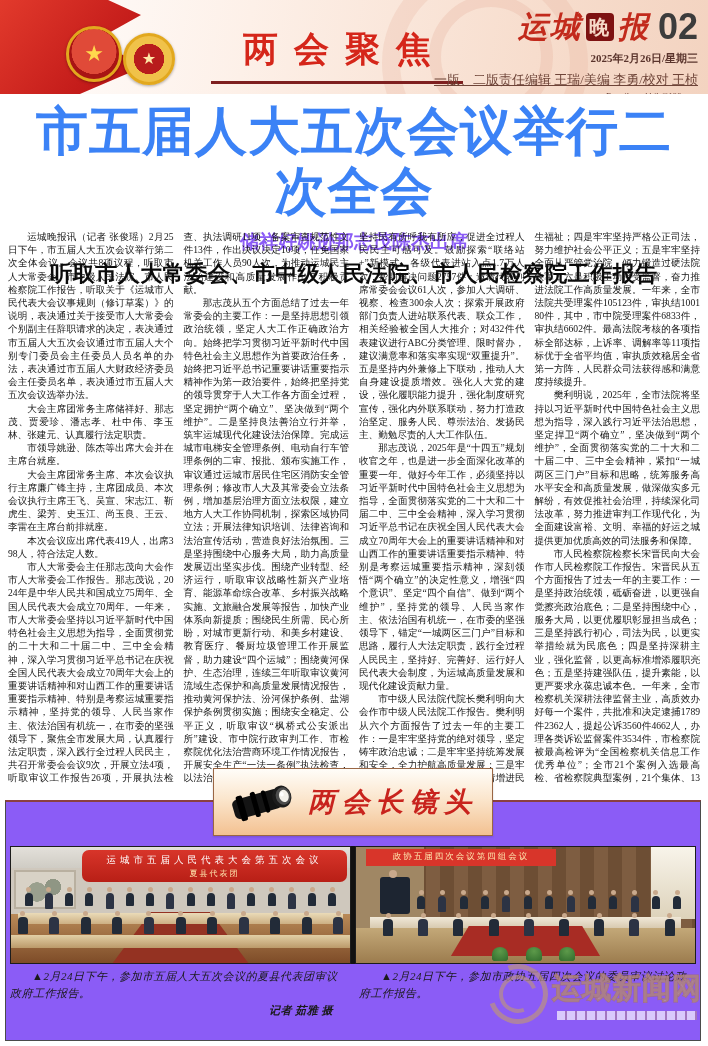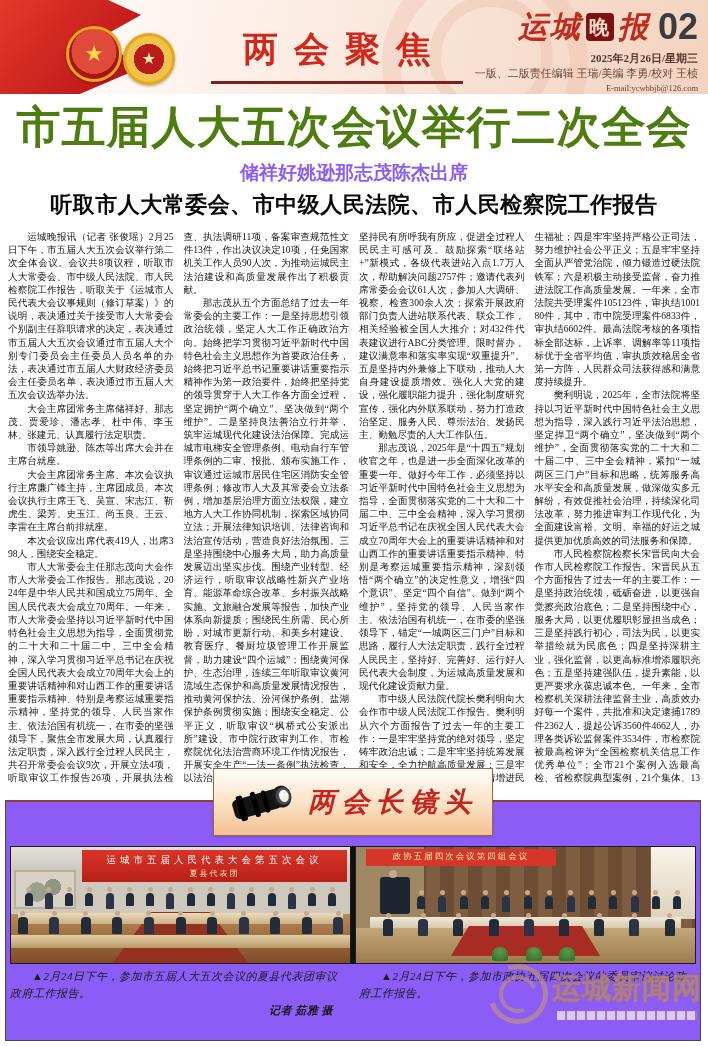--- a/index.html
+++ b/index.html
@@ -31,27 +31,27 @@
   .banner-rule{width:252px;height:3px;background:#7e1f1f;margin:8px auto 0;}
 
   .mast{position:absolute;right:10px;top:6px;text-align:right;}
   .mast-row{display:flex;align-items:center;justify-content:flex-end;gap:8px;}
   .mast-title{font-size:30px;font-weight:bold;font-style:italic;color:#c22a1c;letter-spacing:2px;
     font-family:"Liberation Serif",serif;display:flex;align-items:center;gap:2px;}
   .mast-title .boxed{display:inline-flex;align-items:center;justify-content:center;width:28px;height:28px;
     background:#7e1212;color:#f6d9c9;border-radius:4px;font-size:20px;font-style:normal;margin:0 2px;}
   .mast-num{font-family:"Liberation Sans",sans-serif;font-weight:bold;font-size:36px;color:#3c3c3c;}
   .mast-date{font-size:11px;font-weight:bold;color:#5a342c;margin-top:3px;}
-  .mast-ed{font-size:11px;color:#6e4438;}
+  .mast-ed{font-size:13px;color:#6e4438;margin-top:5px;text-decoration:underline;}
   .mast-mail{font-size:8.5px;color:#6e4438;margin-top:2px;}
 
   
   .headline-block{position:absolute;top:98px;left:0;width:708px;text-align:center;
     font-family:"Liberation Sans","DejaVu Sans",sans-serif;}
-  .headline{margin:4px 13px 0;font-size:44px;font-weight:900;letter-spacing:1px;color:#4d7c0f;line-height:1.15;}
+  .headline{margin:4px 13px 0;font-size:52px;font-weight:900;letter-spacing:1px;color:#3b82f6;line-height:1.15;}
   .subhead1{margin-top:7px;font-size:19px;font-weight:bold;color:#8b5cf6;}
   .subhead2{margin-top:4px;font-size:22px;font-weight:bold;color:#0a0a0a;letter-spacing:.5px;}
 
   
   .columns{position:absolute;top:230px;left:8px;width:692px;height:556px;overflow:hidden;
     column-count:4;column-gap:10px;column-fill:auto;
     font-size:9.6px;line-height:13.2px;text-align:justify;color:#141414;}
   .columns p{margin:0;text-indent:2em;word-break:break-all;}
 
   
@@ -64,21 +64,21 @@
   .lens-label .label-text{font-family:"Liberation Serif",serif;font-style:italic;font-weight:bold;
     font-size:27px;color:#c8231d;letter-spacing:7px;white-space:nowrap;}
   .photos{position:absolute;left:4px;right:4px;top:44px;display:flex;align-items:stretch;}
   .photo{position:relative;flex:1 1 0;height:116px;border:1px solid #1c1c1c;overflow:hidden;background:#cfc8bd;}
   .photo-divider{width:4px;background:#111;height:118px;}
 
   
   .pl-ceiling{position:absolute;top:0;left:0;right:0;height:18%;background:linear-gradient(#e3e0da,#cfccc4);}
   .pl-banner{position:absolute;top:3%;left:21%;right:1%;height:27%;background:linear-gradient(#d8352a,#b81f16);
     color:#fff;display:flex;flex-direction:column;align-items:center;justify-content:center;
-    font-family:"Liberation Sans",sans-serif;}
+    font-family:"Liberation Sans",sans-serif;border-radius:7px;}
   .pl-banner .l1{font-size:9.5px;letter-spacing:4px;white-space:nowrap;}
   .pl-banner .l2{font-size:8px;letter-spacing:2px;margin-top:1px;color:#ffe9b0;}
   .pl-art{position:absolute;left:1%;top:20%;width:17%;height:30%;background:#d8d2c6;border:2px solid #b9b0a0;}
   .pl-art:after{content:"";position:absolute;inset:15%;background:
      radial-gradient(circle at 30% 60%,#9aa08e 0 30%,transparent 31%),
      radial-gradient(circle at 70% 40%,#8f9684 0 25%,transparent 26%);}
   .pl-floor{position:absolute;bottom:0;left:0;right:0;height:42%;background:linear-gradient(#b98a58,#7e4c28);}
   .pl-carpet{position:absolute;bottom:0;left:30%;width:40%;height:44%;background:#943222;
     clip-path:polygon(28% 0,72% 0,100% 100%,0 100%);}
   .pl-table1{position:absolute;top:57%;left:2%;right:2%;height:9%;background:linear-gradient(#eadbb8,#cdb084);}
@@ -168,21 +168,21 @@
     <h1 class="headline">市五届人大五次会议举行二次全会</h1>
     <div class="subhead1">储祥好姚逊那志茂陈杰出席</div>
     <div class="subhead2">听取市人大常委会、市中级人民法院、市人民检察院工作报告</div>
   </div>
 
   <div class="columns">
       <p>运城晚报讯（记者 张俊瑶）2月25日下午，市五届人大五次会议举行第二次全体会议。会议共8项议程，听取市人大常委会、市中级人民法院、市人民检察院工作报告，听取关于《运城市人民代表大会议事规则（修订草案）》的说明，表决通过关于接受市人大常委会个别副主任辞职请求的决定，表决通过市五届人大五次会议通过市五届人大个别专门委员会主任委员人员名单的办法，表决通过市五届人大财政经济委员会主任委员名单，表决通过市五届人大五次会议选举办法。</p>
       <p>大会主席团常务主席储祥好、那志茂、贾爱珍、潘志孝、杜中伟、李玉林、张建元、认真履行法定职责。</p>
       <p>市领导姚逊、陈杰等出席大会并在主席台就座。</p>
       <p>大会主席团常务主席、本次会议执行主席廉广锋主持，主席团成员、本次会议执行主席王飞、吴宣、宋志江、靳虎生、梁芳、史玉江、尚玉良、王云、李雷在主席台前排就座。</p>
-      <p>本次会议应出席代表419人，出席398人，围绕安全稳定。</p>
+      <p>本次会议应出席代表419人，出席398人，符合法定人数。</p>
       <p>市人大常委会主任那志茂向大会作市人大常委会工作报告。那志茂说，2024年是中华人民共和国成立75周年、全国人民代表大会成立70周年。一年来，市人大常委会坚持以习近平新时代中国特色社会主义思想为指导，全面贯彻党的二十大和二十届二中、三中全会精神，深入学习贯彻习近平总书记在庆祝全国人民代表大会成立70周年大会上的重要讲话精神和对山西工作的重要讲话重要指示精神、特别是考察运城重要指示精神，坚持党的领导、人民当家作主、依法治国有机统一，在市委的坚强领导下，聚焦全市发展大局，认真履行法定职责，深入践行全过程人民民主，共召开常委会会议9次，开展立法4项，听取审议工作报告26项，开展执法检查、执法调研11项，备案审查规范性文件13件，作出决议决定10项，任免国家机关工作人员90人次，为推动运城民主法治建设和高质量发展作出了积极贡献。</p>
       <p>那志茂从五个方面总结了过去一年常委会的主要工作：一是坚持思想引领政治统领，坚定人大工作正确政治方向。始终把学习贯彻习近平新时代中国特色社会主义思想作为首要政治任务，始终把习近平总书记重要讲话重要指示精神作为第一政治要件，始终把坚持党的领导贯穿于人大工作各方面全过程，坚定拥护“两个确立”、坚决做到“两个维护”。二是坚持良法善治立行并举，筑牢运城现代化建设法治保障。完成运城市电梯安全管理条例、电动自行车管理条例的二审、报批、颁布实施工作，审议通过运城市居民住宅区消防安全管理条例；修改市人大及其常委会立法条例，增加基层治理方面立法权限，建立地方人大工作协同机制，探索区域协同立法；开展法律知识培训、法律咨询和法治宣传活动，营造良好法治氛围。三是坚持围绕中心服务大局，助力高质量发展迈出坚实步伐。围绕产业转型、经济运行，听取审议战略性新兴产业培育、能源革命综合改革、乡村振兴战略实施、文旅融合发展等报告，加快产业体系向新提质；围绕民生所需、民心所盼，对城市更新行动、和美乡村建设、教育医疗、餐厨垃圾管理工作开展监督，助力建设“四个运城”；围绕黄河保护、生态治理，连续三年听取审议黄河流域生态保护和高质量发展情况报告，推动黄河保护法、汾河保护条例、盐湖保护条例贯彻实施；围绕安全稳定、公平正义，听取审议“枫桥式公安派出所”建设、市中院行政审判工作、市检察院优化法治营商环境工作情况报告，开展安全生产“一法一条例”执法检查，以法治力量护佑生命、护航发展。四是坚持民有所呼我有所应，促进全过程人民民主可感可及。鼓励探索“联络站+”新模式，各级代表进站入点1.7万人次，帮助解决问题2757件；邀请代表列席常委会会议61人次，参加人大调研、视察、检查300余人次；探索开展政府部门负责人进站联系代表、联众工作，相关经验被全国人大推介；对432件代表建议进行ABC分类管理、限时督办，建议满意率和落实率实现“双重提升”。五是坚持内外兼修上下联动，推动人大自身建设提质增效。强化人大党的建设，强化履职能力提升，强化制度研究宣传，强化内外联系联动，努力打造政治坚定、服务人民、尊崇法治、发扬民主、勤勉尽责的人大工作队伍。</p>
       <p>那志茂说，2025年是“十四五”规划收官之年，也是进一步全面深化改革的重要一年。做好今年工作，必须坚持以习近平新时代中国特色社会主义思想为指导，全面贯彻落实党的二十大和二十届二中、三中全会精神，深入学习贯彻习近平总书记在庆祝全国人民代表大会成立70周年大会上的重要讲话精神和对山西工作的重要讲话重要指示精神、特别是考察运城重要指示精神，深刻领悟“两个确立”的决定性意义，增强“四个意识”、坚定“四个自信”、做到“两个维护”，坚持党的领导、人民当家作主、依法治国有机统一，在市委的坚强领导下，锚定“一城两区三门户”目标和思路，履行人大法定职责，践行全过程人民民主，坚持好、完善好、运行好人民代表大会制度，为运城高质量发展和现代化建设贡献力量。</p>
       <p>市中级人民法院代院长樊利明向大会作市中级人民法院工作报告。樊利明从六个方面报告了过去一年的主要工作：一是牢牢坚持党的绝对领导，坚定铸牢政治忠诚；二是牢牢坚持统筹发展和安全，全力护航高质量发展；三是牢牢坚持人民至上理念，用心用情增进民生福祉；四是牢牢坚持严格公正司法，努力维护社会公平正义；五是牢牢坚持全面从严管党治院，倾力锻造过硬法院铁军；六是积极主动接受监督，奋力推进法院工作高质量发展。一年来，全市法院共受理案件105123件，审执结100180件，其中，市中院受理案件6833件，审执结6602件。最高法院考核的各项指标全部达标，上诉率、调解率等11项指标优于全省平均值，审执质效稳居全省第一方阵，人民群众司法获得感和满意度持续提升。</p>
       <p>樊利明说，2025年，全市法院将坚持以习近平新时代中国特色社会主义思想为指导，深入践行习近平法治思想，坚定捍卫“两个确立”，坚决做到“两个维护”，全面贯彻落实党的二十大和二十届二中、三中全会精神，紧扣“一城两区三门户”目标和思略，统筹服务高水平安全和高质量发展，做深做实多元解纷，有效促推社会治理，持续深化司法改革，努力推进审判工作现代化，为全面建设富裕、文明、幸福的好运之城提供更加优质高效的司法服务和保障。</p>
       <p>市人民检察院检察长宋晋民向大会作市人民检察院工作报告。宋晋民从五个方面报告了过去一年的主要工作：一是坚持政治统领，砥砺奋进，以更强自觉擦亮政治底色；二是坚持围绕中心，服务大局，以更优履职彰显担当成色；三是坚持践行初心，司法为民，以更实举措绘就为民底色；四是坚持深耕主业，强化监督，以更高标准增添履职亮色；五是坚持建强队伍，提升素能，以更严要求永葆忠诚本色。一年来，全市检察机关深耕法律监督主业，高质效办好每一个案件，共批准和决定逮捕1789件2362人，提起公诉3560件4662人，办理各类诉讼监督案件3534件，市检察院被最高检评为“全国检察机关信息工作优秀单位”；全市21个案例入选最高检、省检察院典型案例，21个集体、13名个人获得省级以上荣誉或表彰，35篇工作经验被省级以上刊物刊发推广。</p>
     </div>
 
   <div class="photo-box">
     <div class="lens-label">

